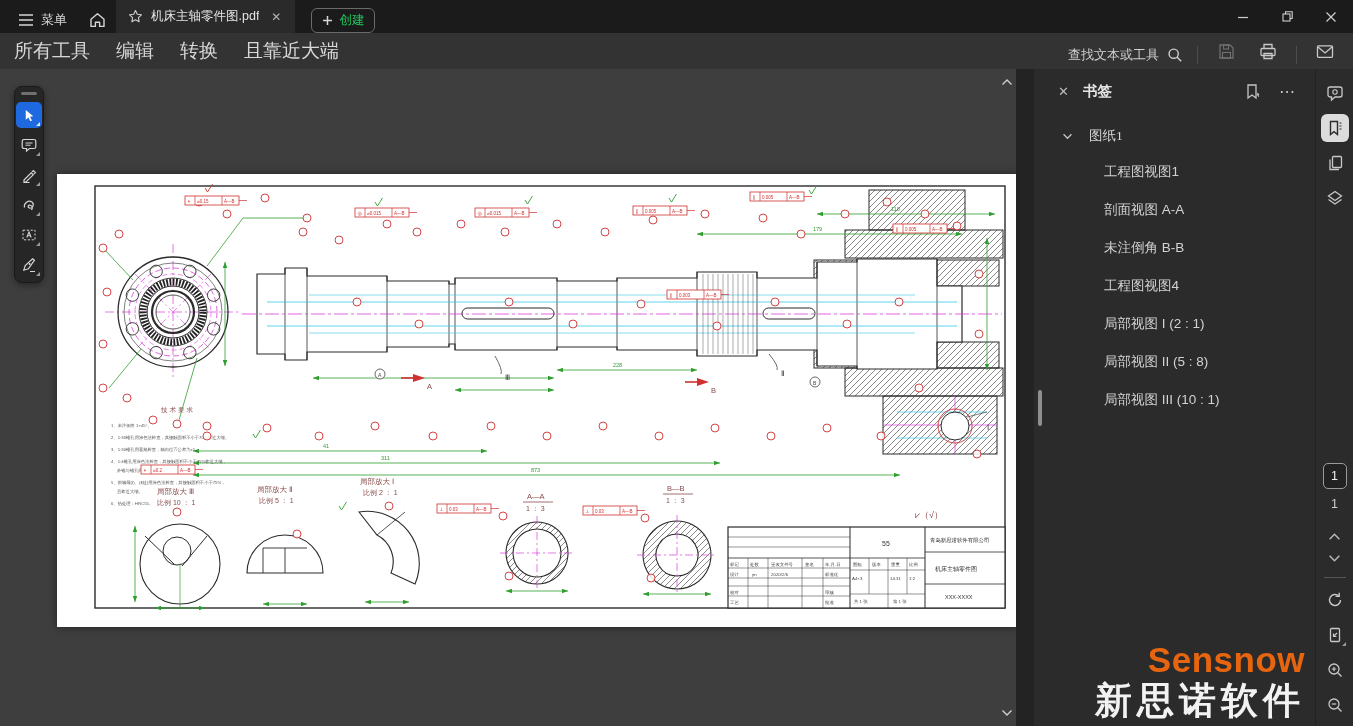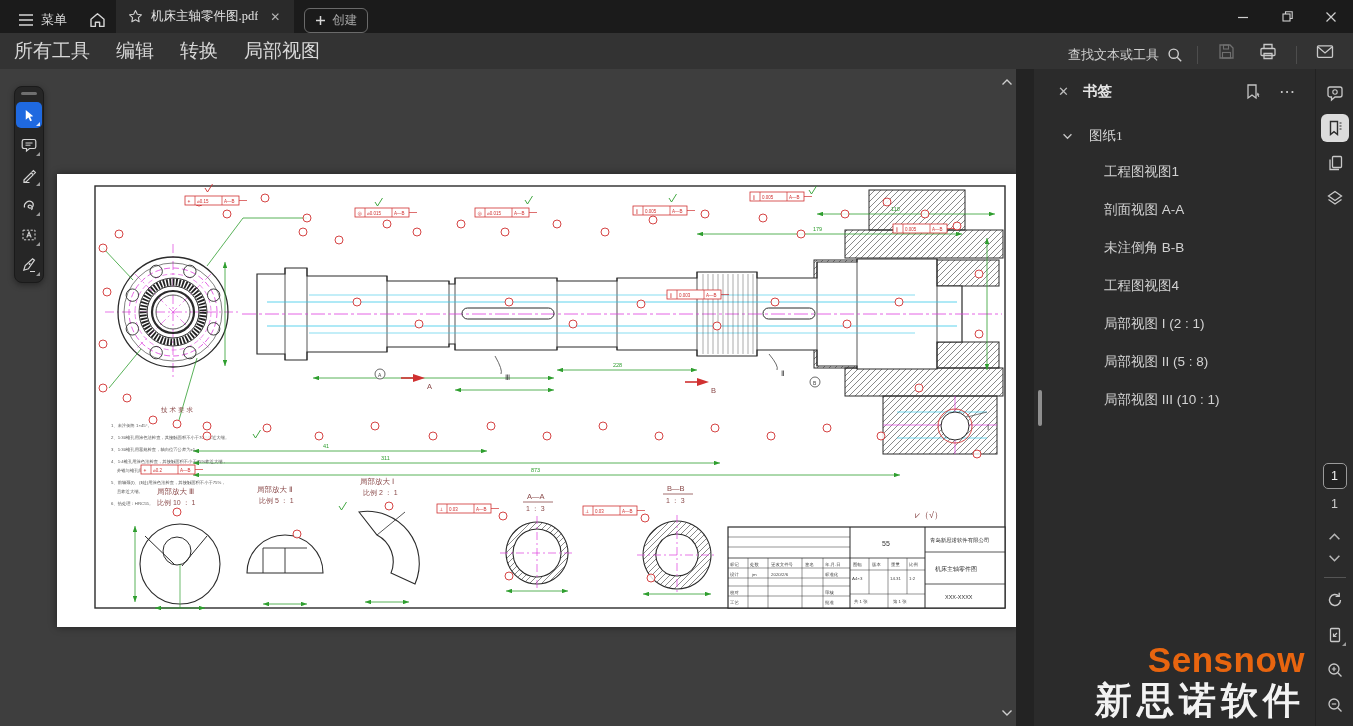--- a/index.html
+++ b/index.html
@@ -6,23 +6,23 @@
   html,body { width:1353px; height:726px; overflow:hidden; background:#1b1b1b;
     font-family:"Liberation Sans","DejaVu Sans",sans-serif; }
   .app { width:1353px; height:726px; display:flex; flex-direction:column; }
 
   
   .titlebar { height:33px; background:#1b1b1b; display:flex; align-items:flex-end; color:#d6d6d6; flex:0 0 33px; }
   .tb-left { display:flex; align-items:center; gap:6px; padding-left:12px; }
   .menu-btn { display:flex; align-items:center; gap:7px; font-size:13px; color:#d6d6d6; padding:4px 6px; cursor:default; }
   .home-btn { padding:4px 10px; display:flex; align-items:center; }
   .doc-tab { height:33px; display:flex; align-items:center; gap:8px; background:#2a2a2a; padding:0 10px 0 12px; max-width:190px; }
-  .doc-tab .title { font-size:12.5px; white-space:nowrap; overflow:hidden; color:#e2e2e2;font-family:Liberation Serif, serif; }
+  .doc-tab .title { font-size:12.5px; white-space:nowrap; overflow:hidden; color:#e2e2e2; }
   .tab-close { color:#b5b5b5; font-size:12px; padding:2px 4px; }
-  .create-btn { margin-left:10px; border:1px solid #6a6a6a; border-radius:6px; padding:3px 10px; font-size:12.5px; color:#a3a3a3; display:flex; align-items:center; gap:6px; }
+  .create-btn { margin-left:16px; border:1px solid #6a6a6a; border-radius:6px; padding:3px 10px; font-size:12.5px; color:#22c55e; display:flex; align-items:center; gap:6px; }
   .win-controls { margin-left:auto; display:flex; align-items:center; }
   .win-btn { width:44px; height:33px; display:flex; align-items:center; justify-content:center; color:#cfcfcf; }
 
   
   .toolbar { height:36px; background:#333333; display:flex; align-items:center; flex:0 0 36px; padding:0 14px; }
   .tool-menu { display:flex; align-items:center; gap:26px; }
   .tool-menu .mi { font-size:19px; color:#d8d8d8; }
   .tool-right { margin-left:auto; display:flex; align-items:flex-end; gap:14px; }
   .search-box { display:flex; align-items:center; gap:8px; color:#cfcfcf; font-size:13px; }
   .vdiv { width:1px; height:18px; background:#4d4d4d; }
@@ -122,21 +122,21 @@
           </svg>
         </div>
     </div>
   </div>
 
   <div class="toolbar">
     <div class="tool-menu">
       <span class="mi">所有工具</span>
       <span class="mi">编辑</span>
       <span class="mi">转换</span>
-      <span class="mi">局部视图</span>
+      <span class="mi">且靠近大端</span>
     </div>
     <div class="tool-right">
       <div class="search-box">
         <span>查找文本或工具</span>
         <svg width="16" height="16" viewBox="0 0 16 16">
             <circle cx="6.7" cy="6.7" r="4.6" fill="none" stroke="#cfcfcf" stroke-width="1.4"></circle>
             <path d="M10.2 10.2 14.2 14.2" stroke="#cfcfcf" stroke-width="1.4"></path>
           </svg>
       </div>
       <div class="vdiv"></div>

